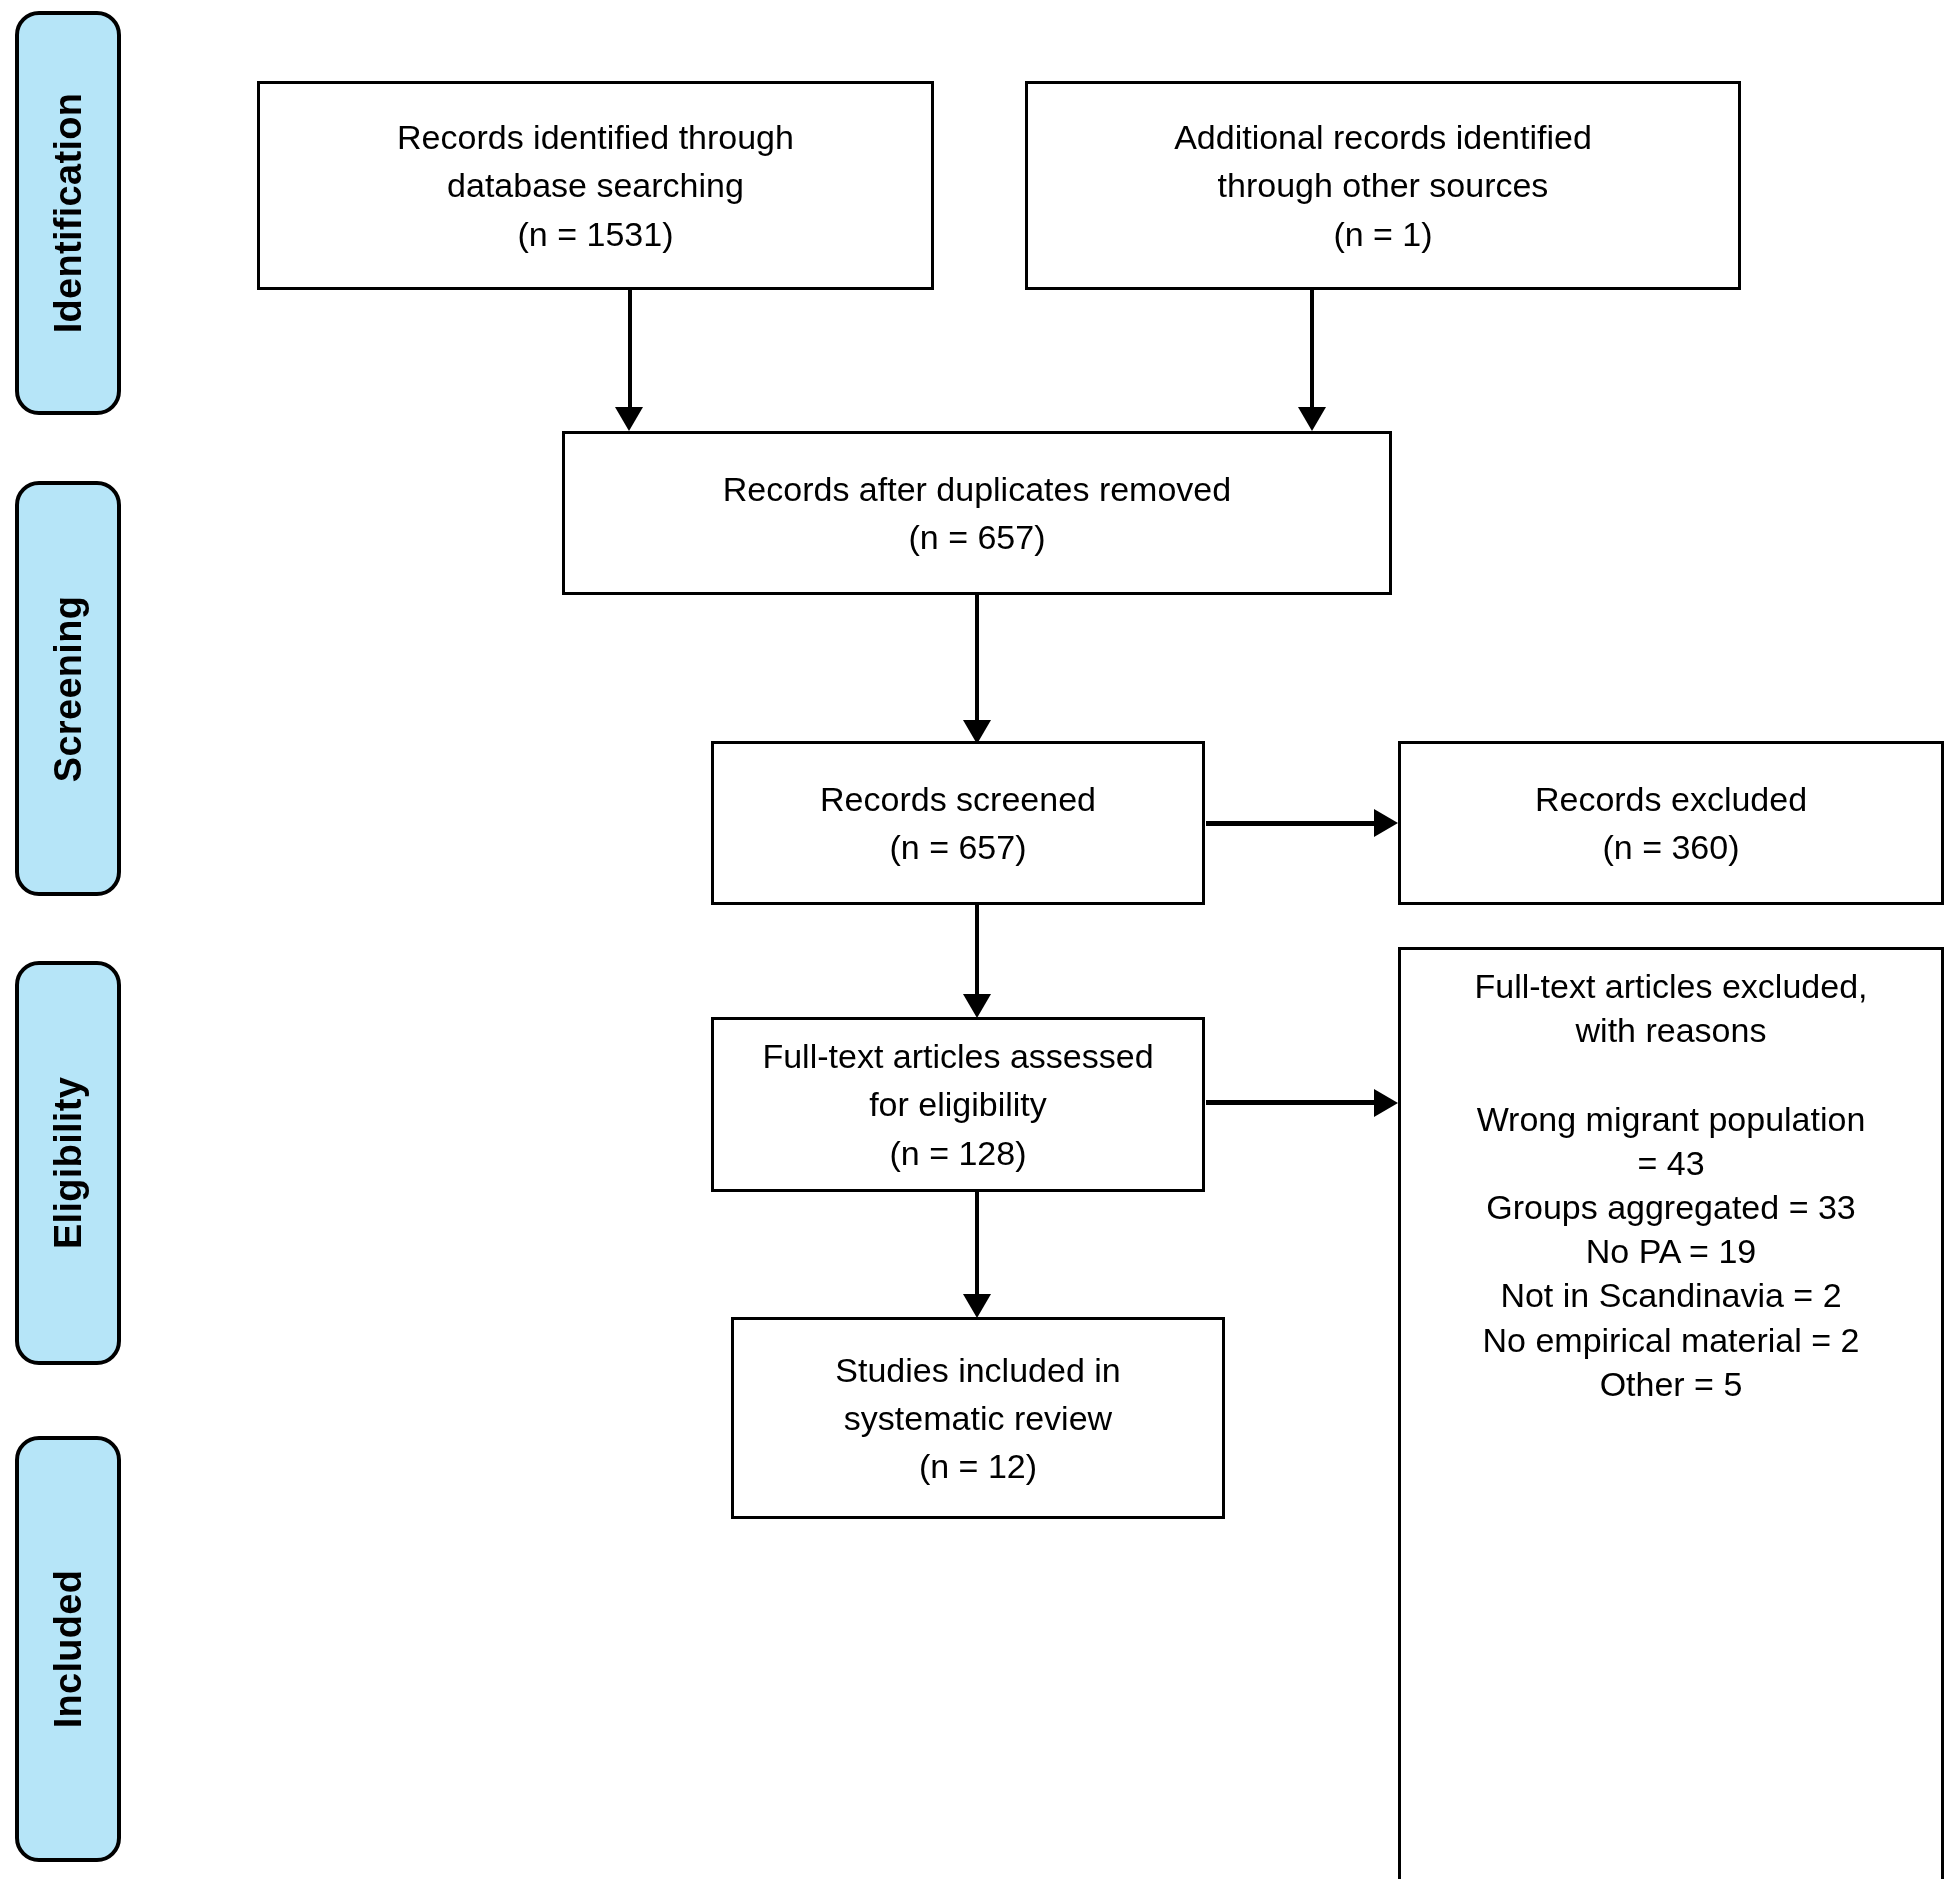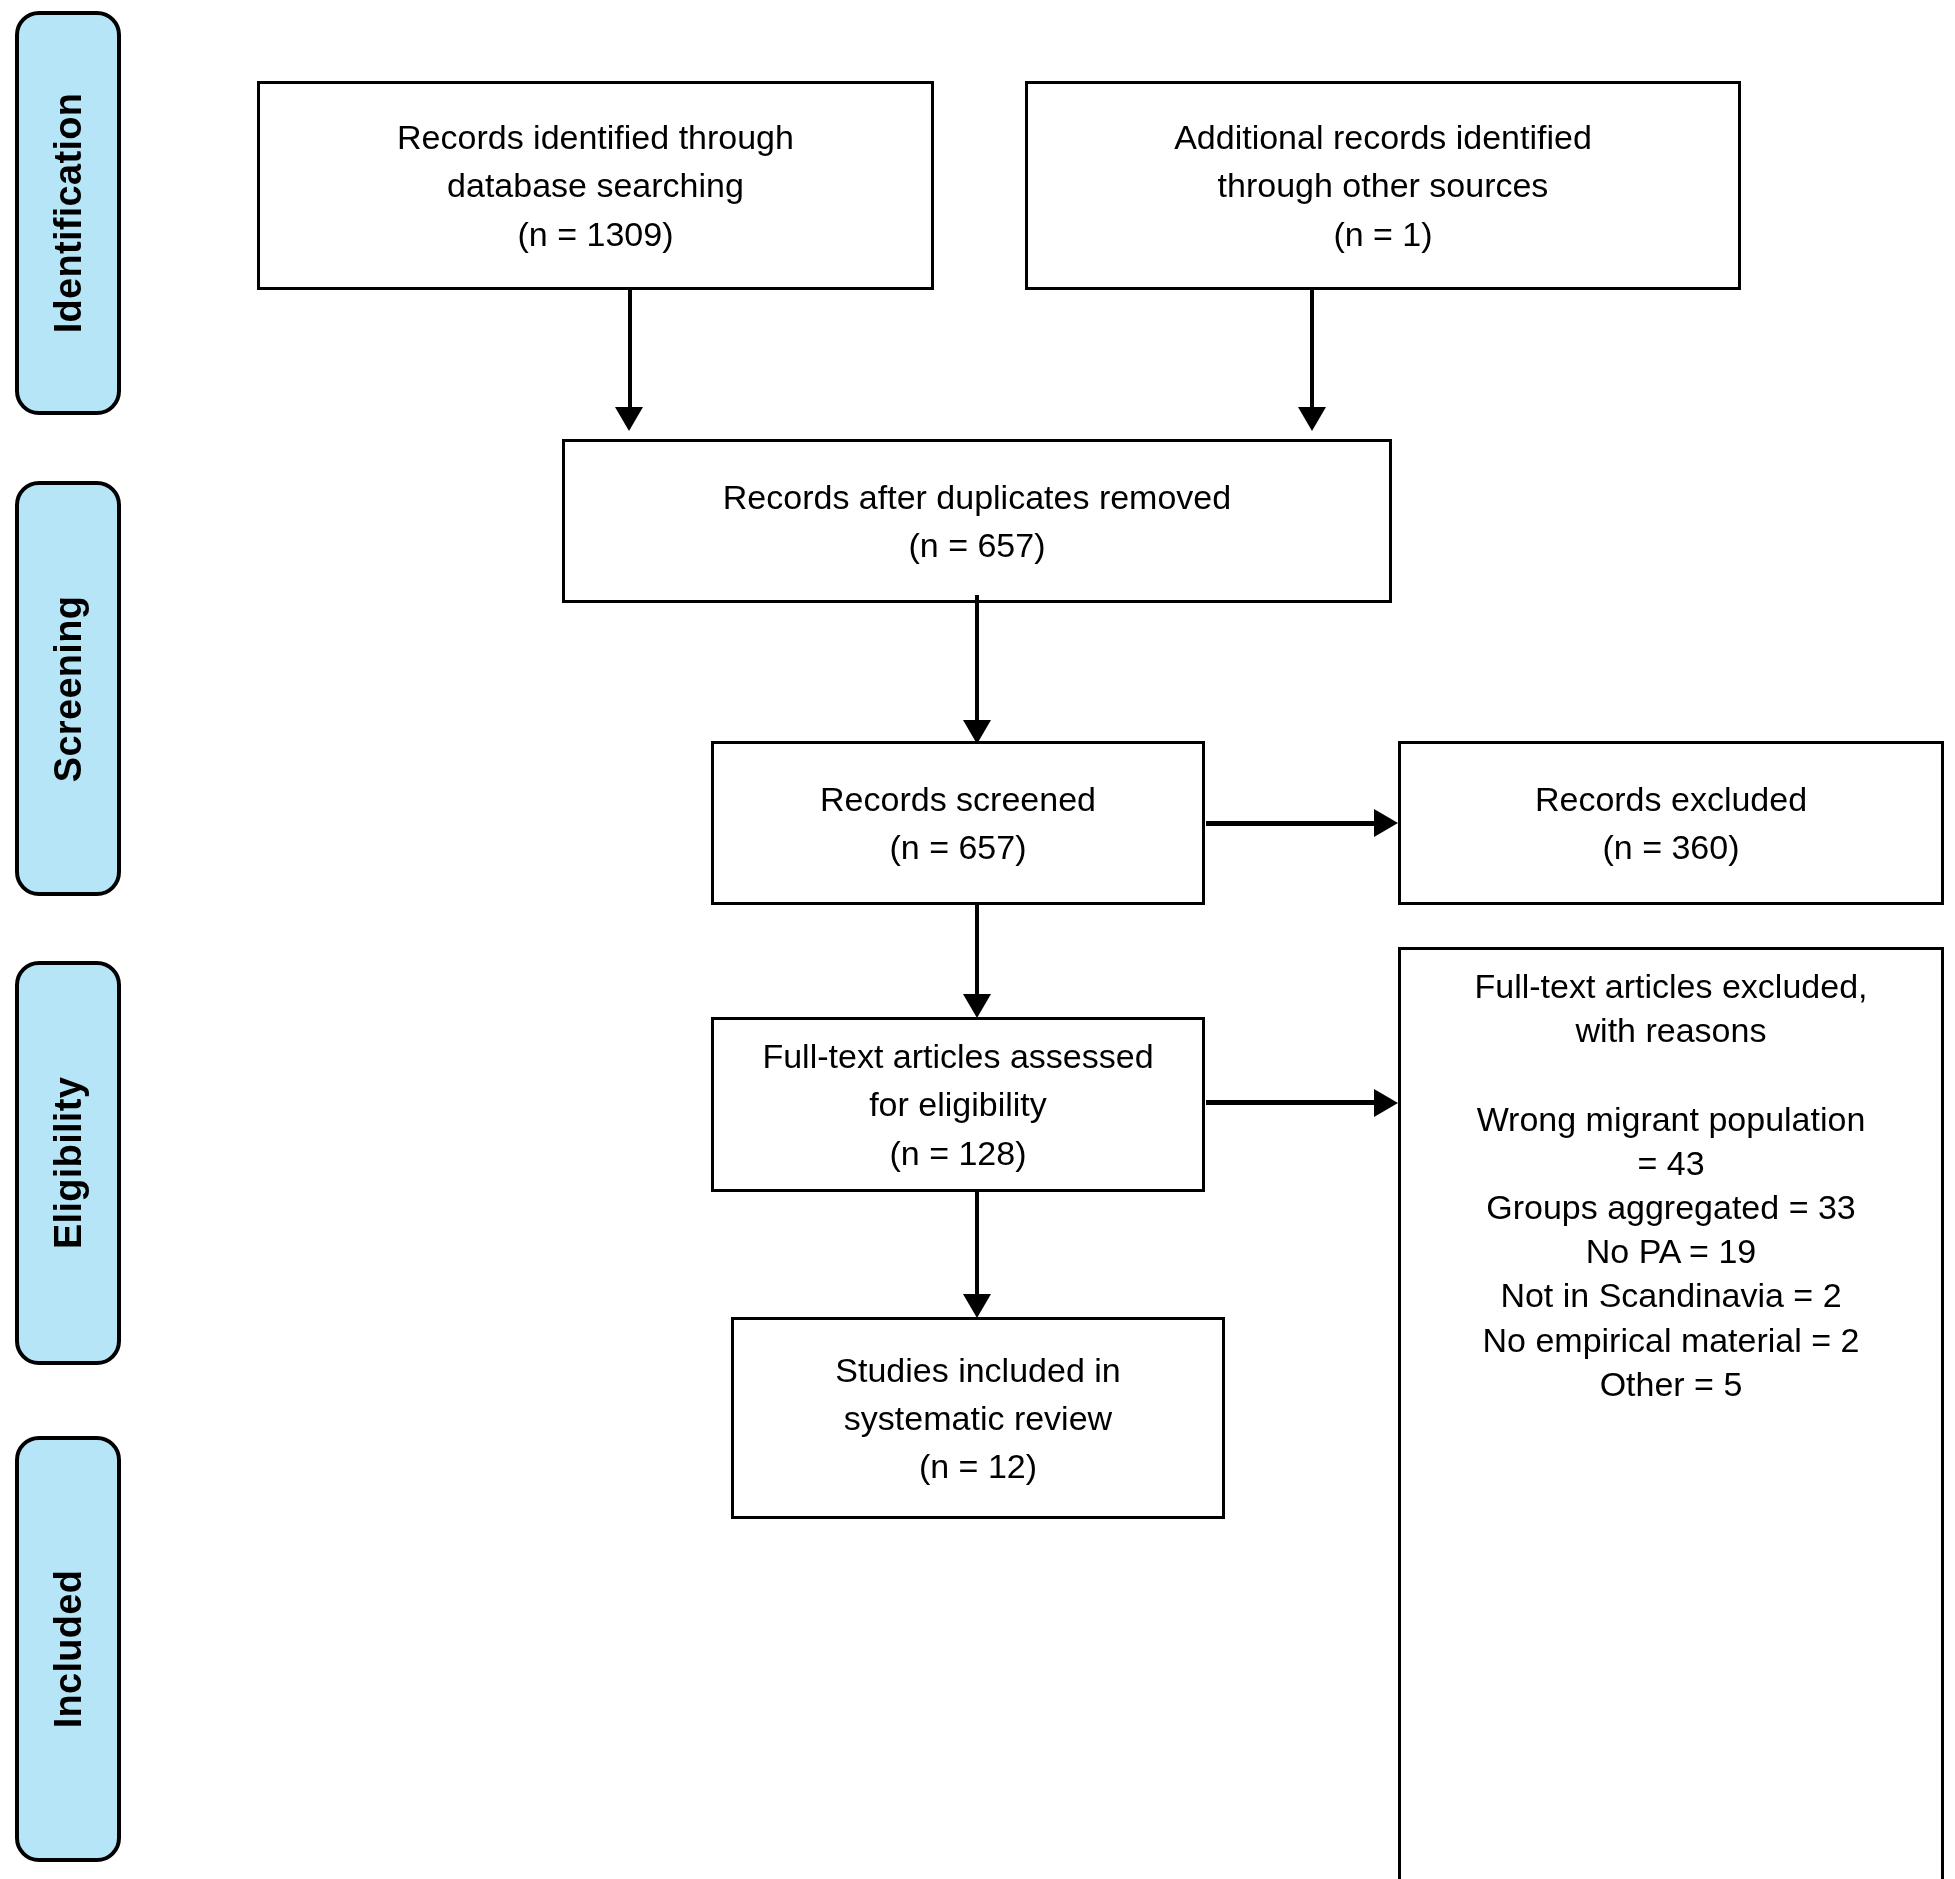--- a/index.html
+++ b/index.html
@@ -108,36 +108,36 @@
     <span class="phase-text">Eligibility</span>
   </div>
 
   <div class="phase-pill" style="left:15.3px; top:1436px; width:106px; height:426px;">
     <span class="phase-text">Included</span>
   </div>
 
   <div class="flow-box" style="left:257px; top:81px; width:677px; height:209px;">
     <div class="box-text">Records identified through
 database searching
-(n = 1309)</div>
+(n = 1531)</div>
   </div>
 
   <div class="flow-box" style="left:1025px; top:81px; width:716px; height:209px;">
     <div class="box-text">Additional records identified
 through other sources
 (n =  1)</div>
   </div>
 
   <div class="conn-v" style="left:628px; top:289px; height:124px;"></div>
   <div class="arrow-down" style="left:615px; top:407px;"></div>
 
   <div class="conn-v" style="left:1310px; top:289px; height:124px;"></div>
   <div class="arrow-down" style="left:1298px; top:407px;"></div>
 
-  <div class="flow-box" style="left:562px; top:431px; width:830px; height:164px;margin-top:8px;">
+  <div class="flow-box" style="left:562px; top:431px; width:830px; height:164px;">
     <div class="box-text">Records after duplicates removed
 (n = 657)</div>
   </div>
 
   <div class="conn-v" style="left:975px; top:595px; height:131px;"></div>
   <div class="arrow-down" style="left:963px; top:720px;"></div>
 
   <div class="flow-box" style="left:711px; top:741px; width:494px; height:164px;">
     <div class="box-text">Records screened
 (n = 657)</div>

